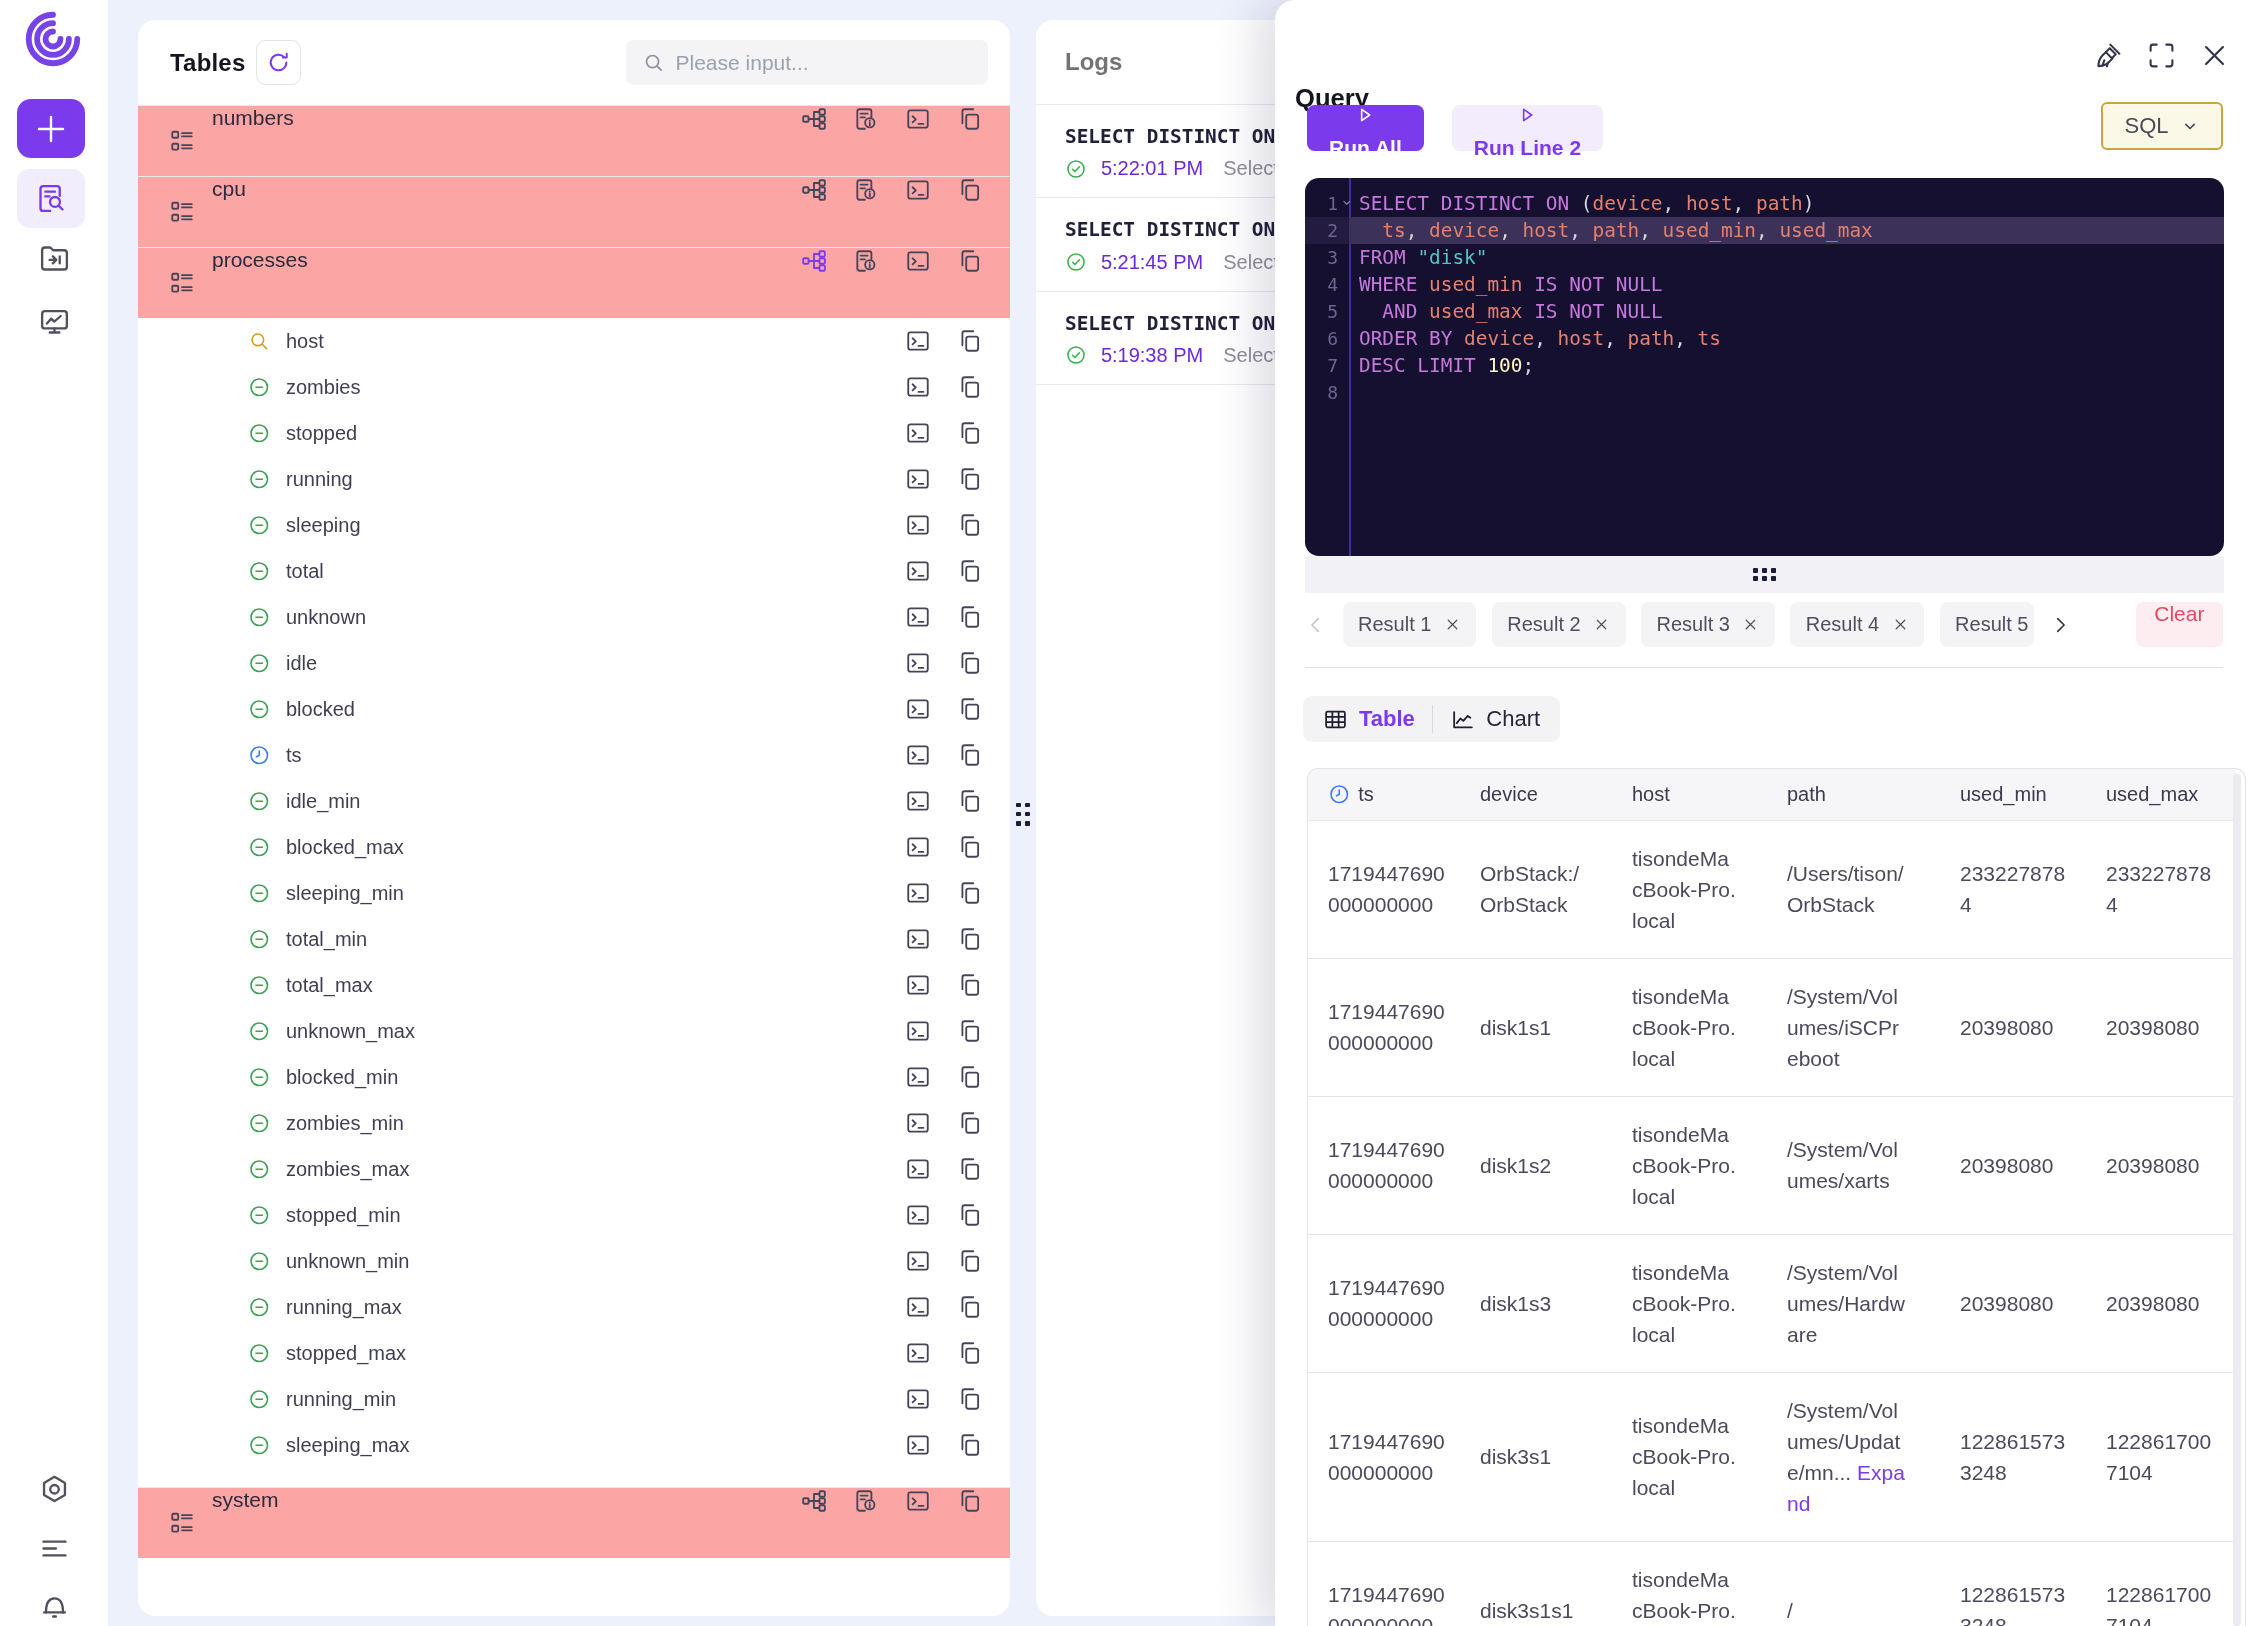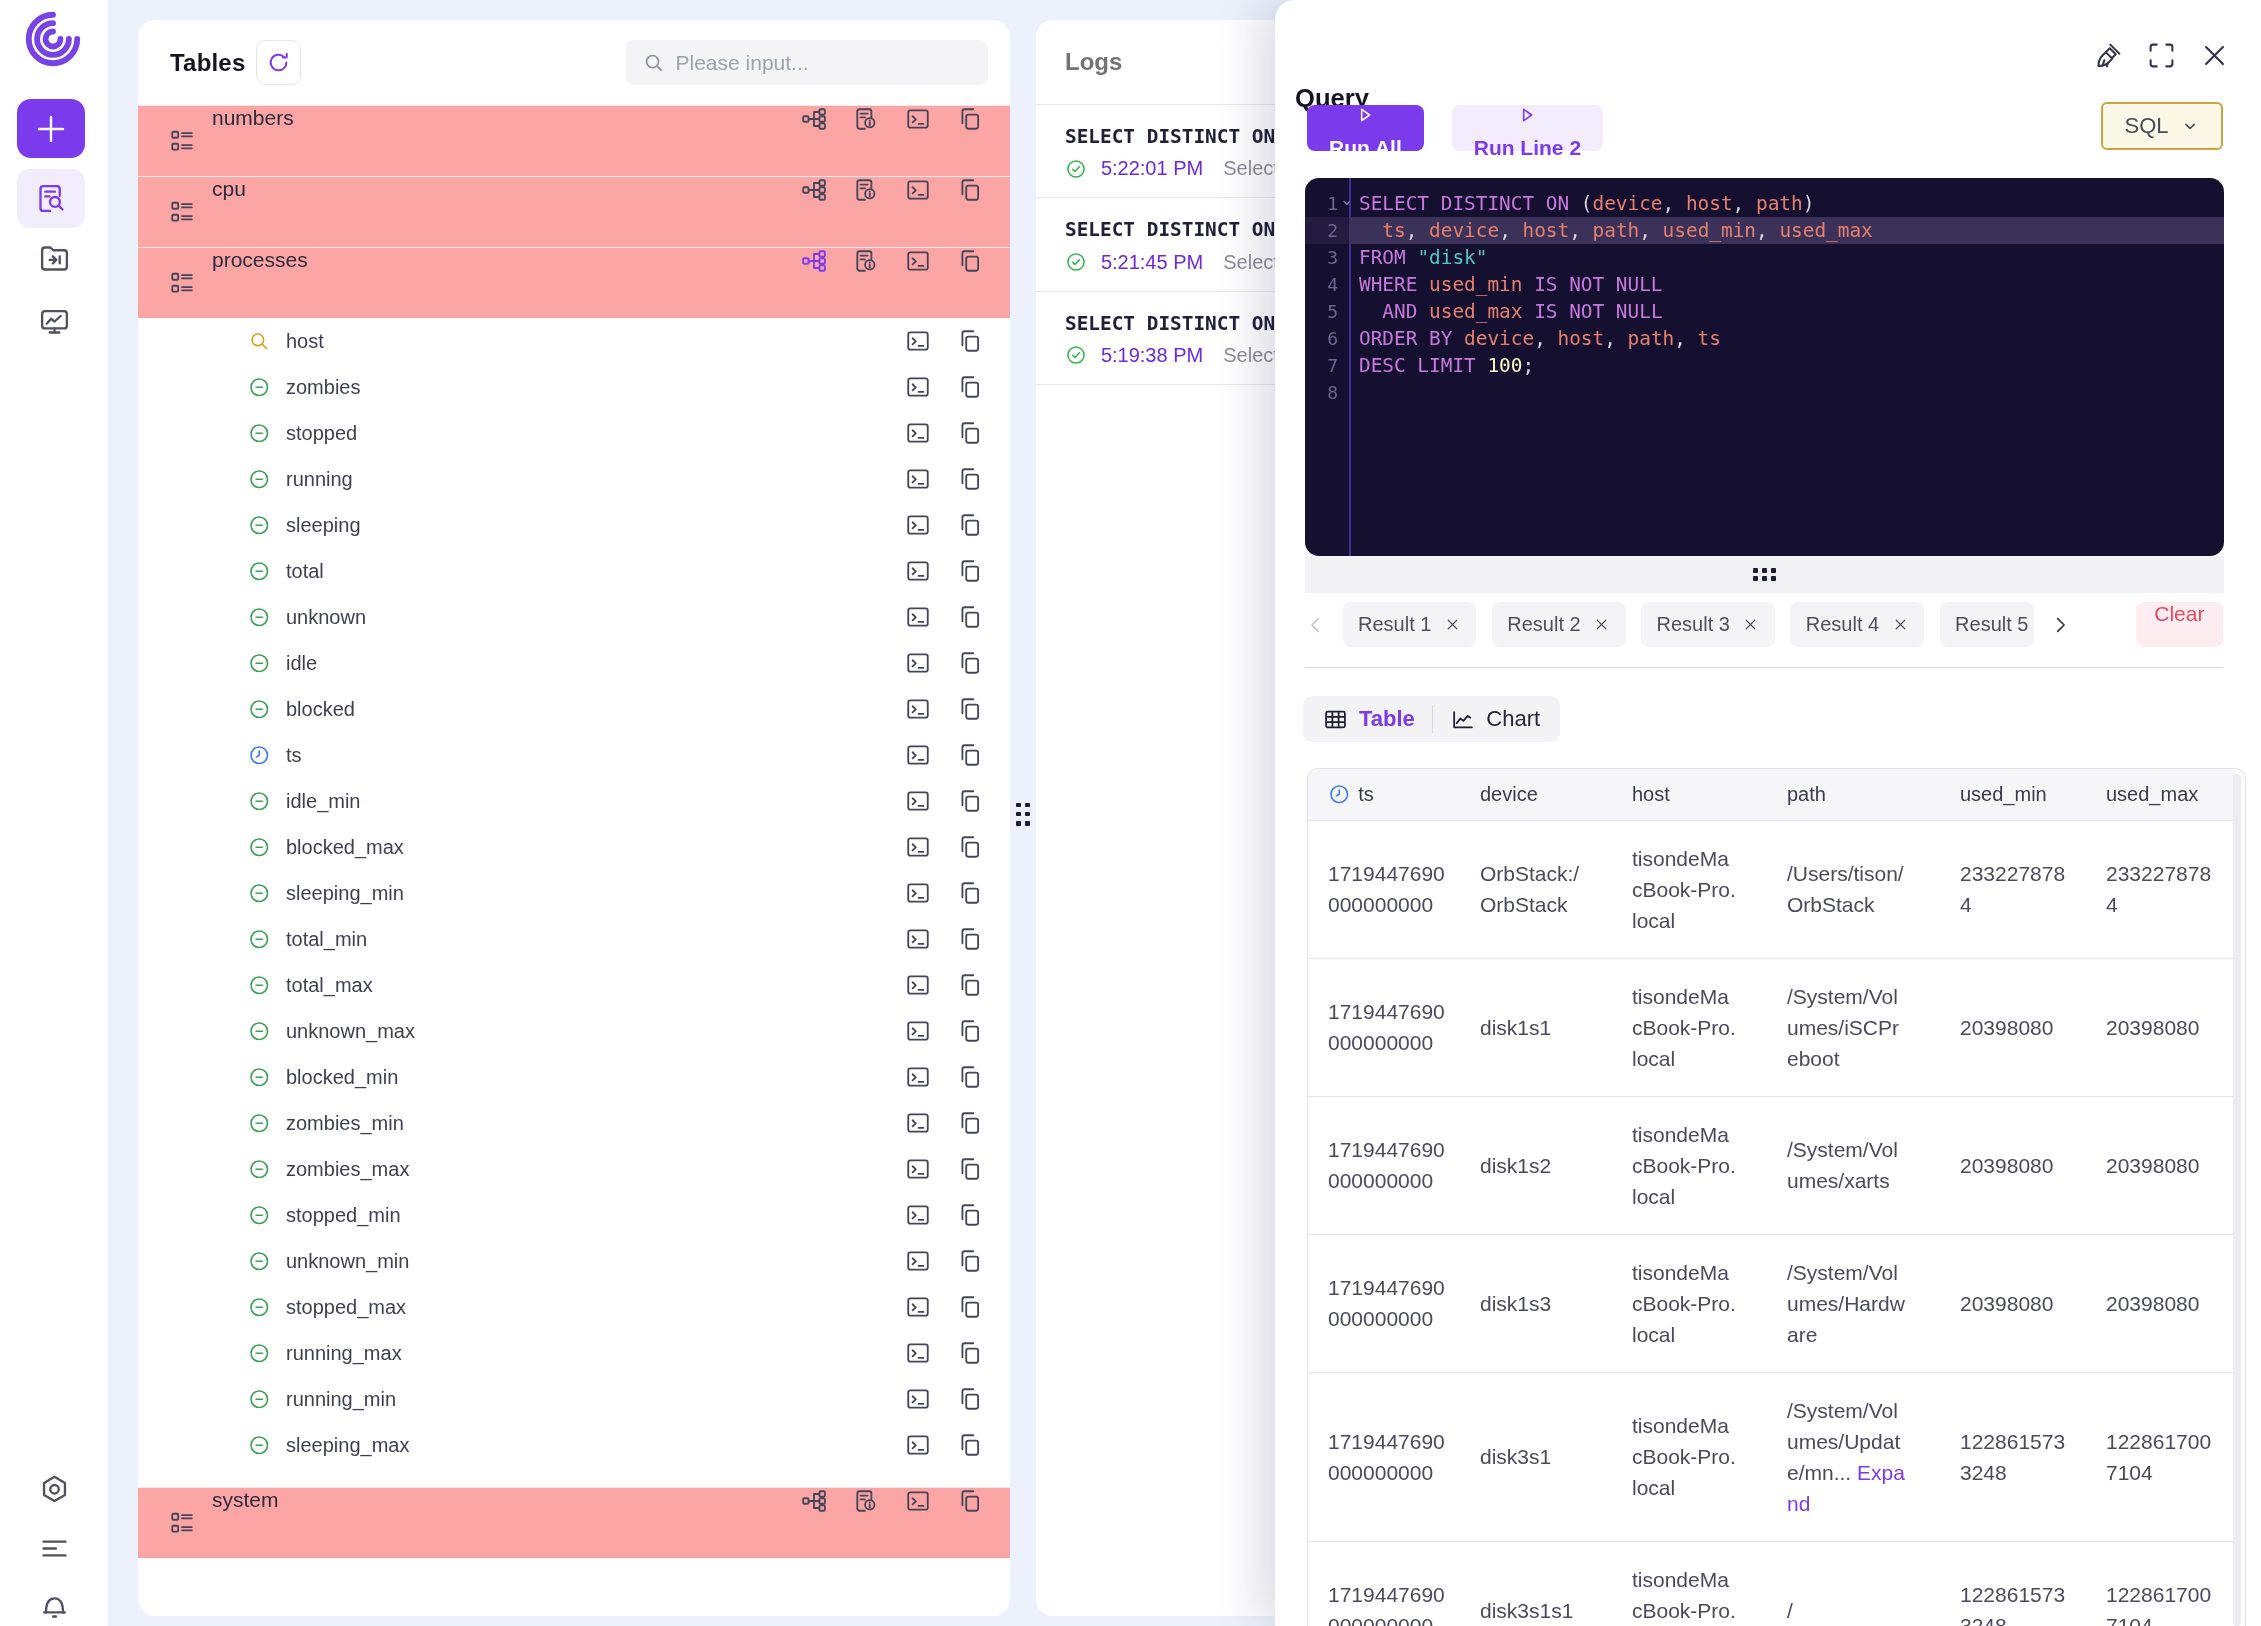--- a/index.html
+++ b/index.html
@@ -851,44 +851,44 @@
             </span>
           </span>
         </div>
         <div class="c-row">
           <span class="icn">
             <svg viewBox="0 0 24 24" width="22.5" height="22.5" fill="none" stroke="#3da155" stroke-width="1.7" stroke-linecap="round" stroke-linejoin="round">
               <circle cx="12" cy="12" r="8.8"></circle>
               <path d="M8.6 12h6.8"></path>
             </svg>
           </span>
+          <span class="c-name">running_max</span>
+          <span class="c-actions">
+            <span class="icn">
+              <svg viewBox="0 0 24 24" width="26" height="26" fill="none" stroke="#45455a" stroke-width="1.7" stroke-linecap="round" stroke-linejoin="round">
+                <rect x="3" y="4" width="18" height="16" rx="2"></rect>
+                <path d="M7 9.5l3 2.8-3 2.8M12.5 16.5H17"></path>
+              </svg>
+            </span>
+            <span class="icn">
+              <svg viewBox="0 0 24 24" width="26" height="26" fill="none" stroke="#45455a" stroke-width="1.7" stroke-linecap="round" stroke-linejoin="round">
+                <rect x="8.5" y="8" width="11" height="13" rx="2"></rect>
+                <path d="M5 16V5a2 2 0 0 1 2-2h8"></path>
+              </svg>
+            </span>
+          </span>
+        </div>
+        <div class="c-row">
+          <span class="icn">
+            <svg viewBox="0 0 24 24" width="22.5" height="22.5" fill="none" stroke="#3da155" stroke-width="1.7" stroke-linecap="round" stroke-linejoin="round">
+              <circle cx="12" cy="12" r="8.8"></circle>
+              <path d="M8.6 12h6.8"></path>
+            </svg>
+          </span>
           <span class="c-name">stopped_max</span>
-          <span class="c-actions">
-            <span class="icn">
-              <svg viewBox="0 0 24 24" width="26" height="26" fill="none" stroke="#45455a" stroke-width="1.7" stroke-linecap="round" stroke-linejoin="round">
-                <rect x="3" y="4" width="18" height="16" rx="2"></rect>
-                <path d="M7 9.5l3 2.8-3 2.8M12.5 16.5H17"></path>
-              </svg>
-            </span>
-            <span class="icn">
-              <svg viewBox="0 0 24 24" width="26" height="26" fill="none" stroke="#45455a" stroke-width="1.7" stroke-linecap="round" stroke-linejoin="round">
-                <rect x="8.5" y="8" width="11" height="13" rx="2"></rect>
-                <path d="M5 16V5a2 2 0 0 1 2-2h8"></path>
-              </svg>
-            </span>
-          </span>
-        </div>
-        <div class="c-row">
-          <span class="icn">
-            <svg viewBox="0 0 24 24" width="22.5" height="22.5" fill="none" stroke="#3da155" stroke-width="1.7" stroke-linecap="round" stroke-linejoin="round">
-              <circle cx="12" cy="12" r="8.8"></circle>
-              <path d="M8.6 12h6.8"></path>
-            </svg>
-          </span>
-          <span class="c-name">running_max</span>
           <span class="c-actions">
             <span class="icn">
               <svg viewBox="0 0 24 24" width="26" height="26" fill="none" stroke="#45455a" stroke-width="1.7" stroke-linecap="round" stroke-linejoin="round">
                 <rect x="3" y="4" width="18" height="16" rx="2"></rect>
                 <path d="M7 9.5l3 2.8-3 2.8M12.5 16.5H17"></path>
               </svg>
             </span>
             <span class="icn">
               <svg viewBox="0 0 24 24" width="26" height="26" fill="none" stroke="#45455a" stroke-width="1.7" stroke-linecap="round" stroke-linejoin="round">
                 <rect x="8.5" y="8" width="11" height="13" rx="2"></rect>

